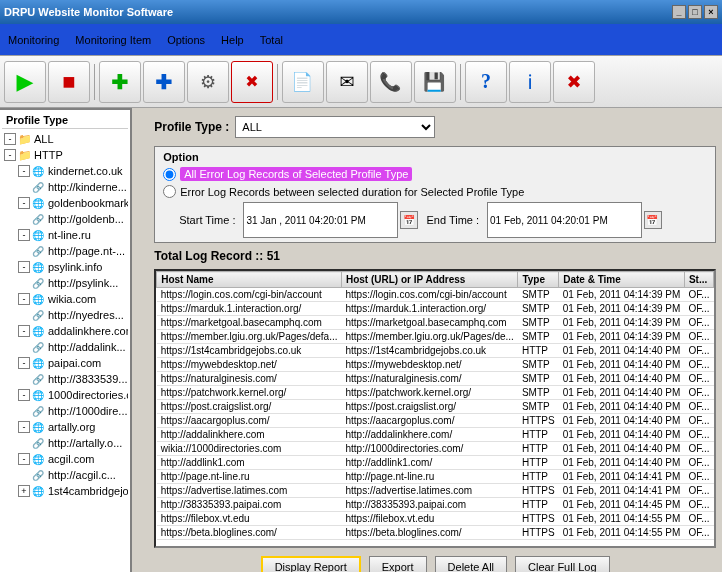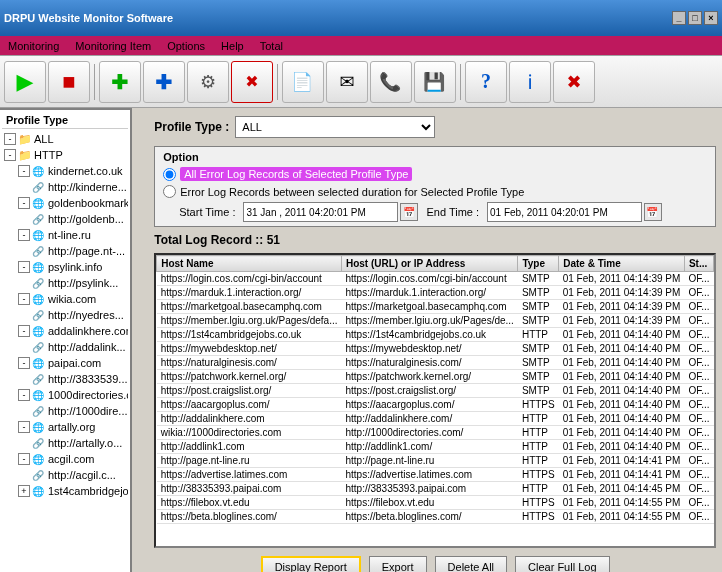--- a/index.html
+++ b/index.html
@@ -2,39 +2,39 @@
 <html><head>
   <meta charset="utf-8">
   <style>
     * { box-sizing: border-box; margin: 0; padding: 0; }
     body { font-family: 'Segoe UI', Tahoma, Arial, sans-serif; font-size: 11px; background: #d4d0c8; overflow: hidden; }
 
     
     .title-bar {
       background: linear-gradient(to bottom, #4a90d9, #1a5fa8);
       color: white;
-      height: 36px;
+      height: 24px;
       display: flex;
       align-items: center;
       justify-content: space-between;
       padding: 0 4px;
       font-size: 11px;
       font-weight: bold;
     }
     .title-bar-controls { display: flex; gap: 2px; }
     .title-btn {
       width: 14px; height: 14px; border: 1px solid #666;
       display: flex; align-items: center; justify-content: center;
       font-size: 9px; cursor: pointer; background: #c0c0c0; color: #000;
     }
 
     
     .menu-bar {
-      background: #be185d;
-      height: 20px;
+      background: #1d4ed8;
+      height: 32px;
       display: flex;
       align-items: center;
       padding: 0 4px;
       gap: 8px;
       border-bottom: 1px solid #a0a0a0;
       font-size: 11px;
     }
     .menu-item { padding: 2px 4px; cursor: pointer; }
 
     
@@ -132,21 +132,21 @@
       border-radius: 2px;
       display: inline-flex;
       align-items: center;
       gap: 4px;
     }
     .datetime-row {
       display: flex; align-items: center; gap: 8px; margin-left: 16px;
     }
     .datetime-label { font-size: 11px; }
     .datetime-input {
-      width: 155px; height: 20px;
+      width: 155px; height: 36px;
       border: 1px solid #7f7f7f;
       background: white;
       font-size: 10px;
       padding: 1px 2px;
       display: flex; align-items: center;
     }
     .datetime-field {
       display: flex; align-items: center; gap: 2px;
     }
     .cal-btn {

